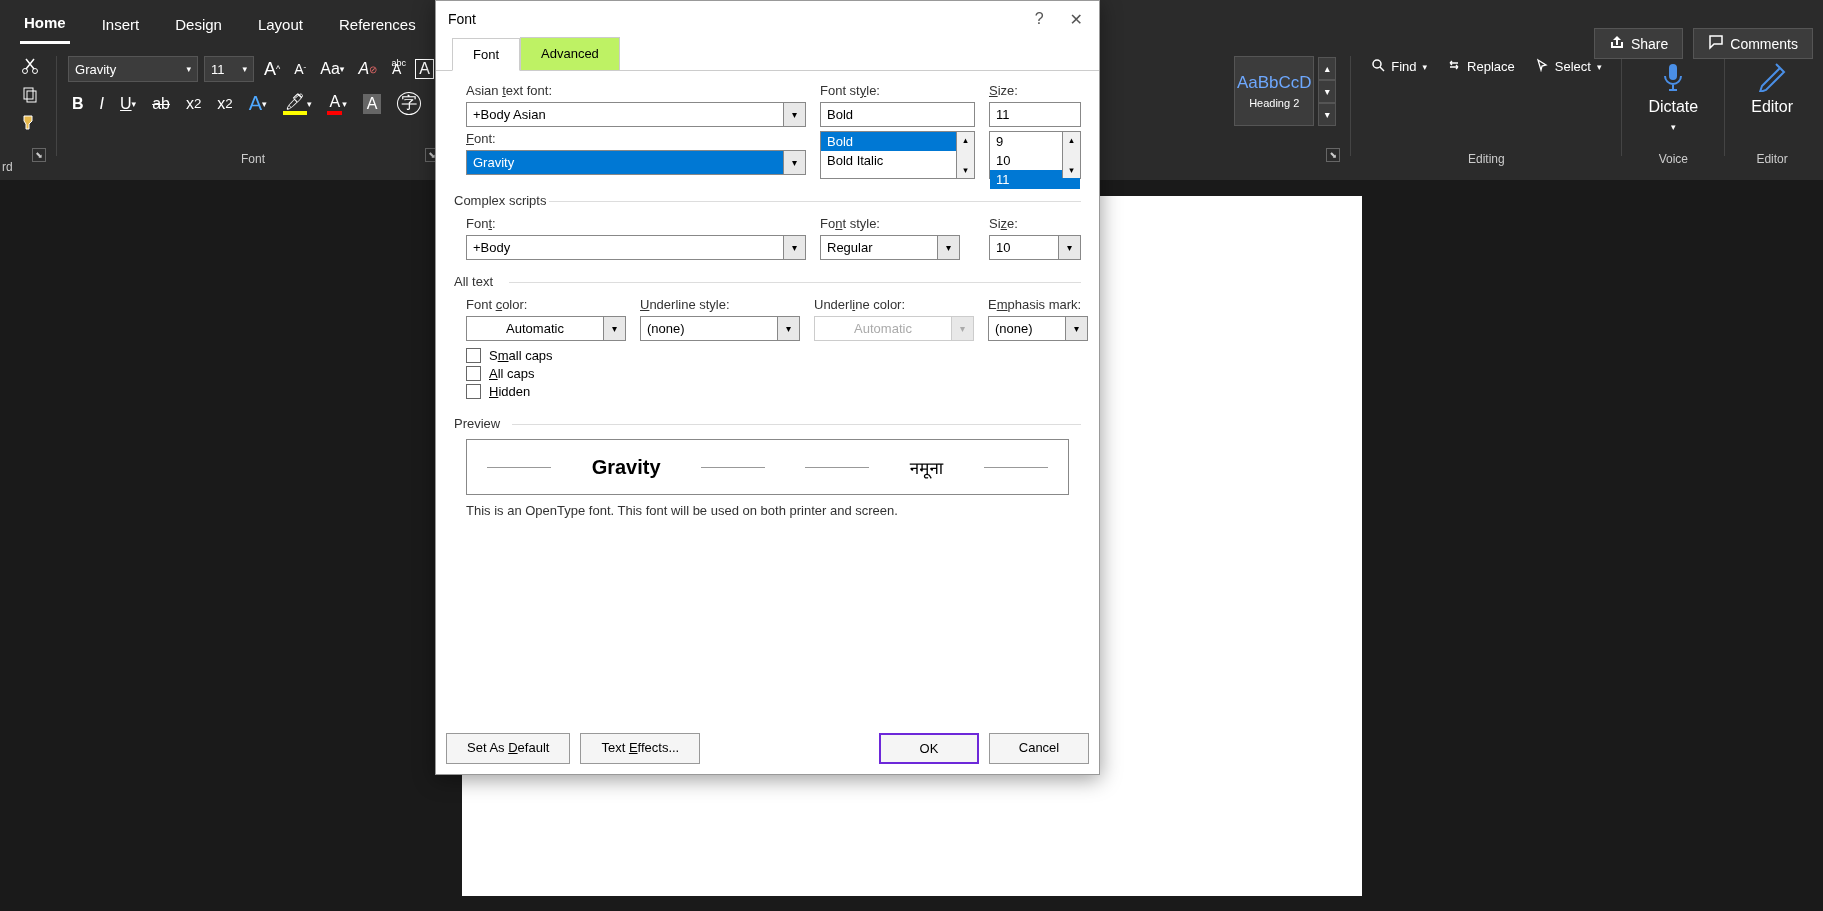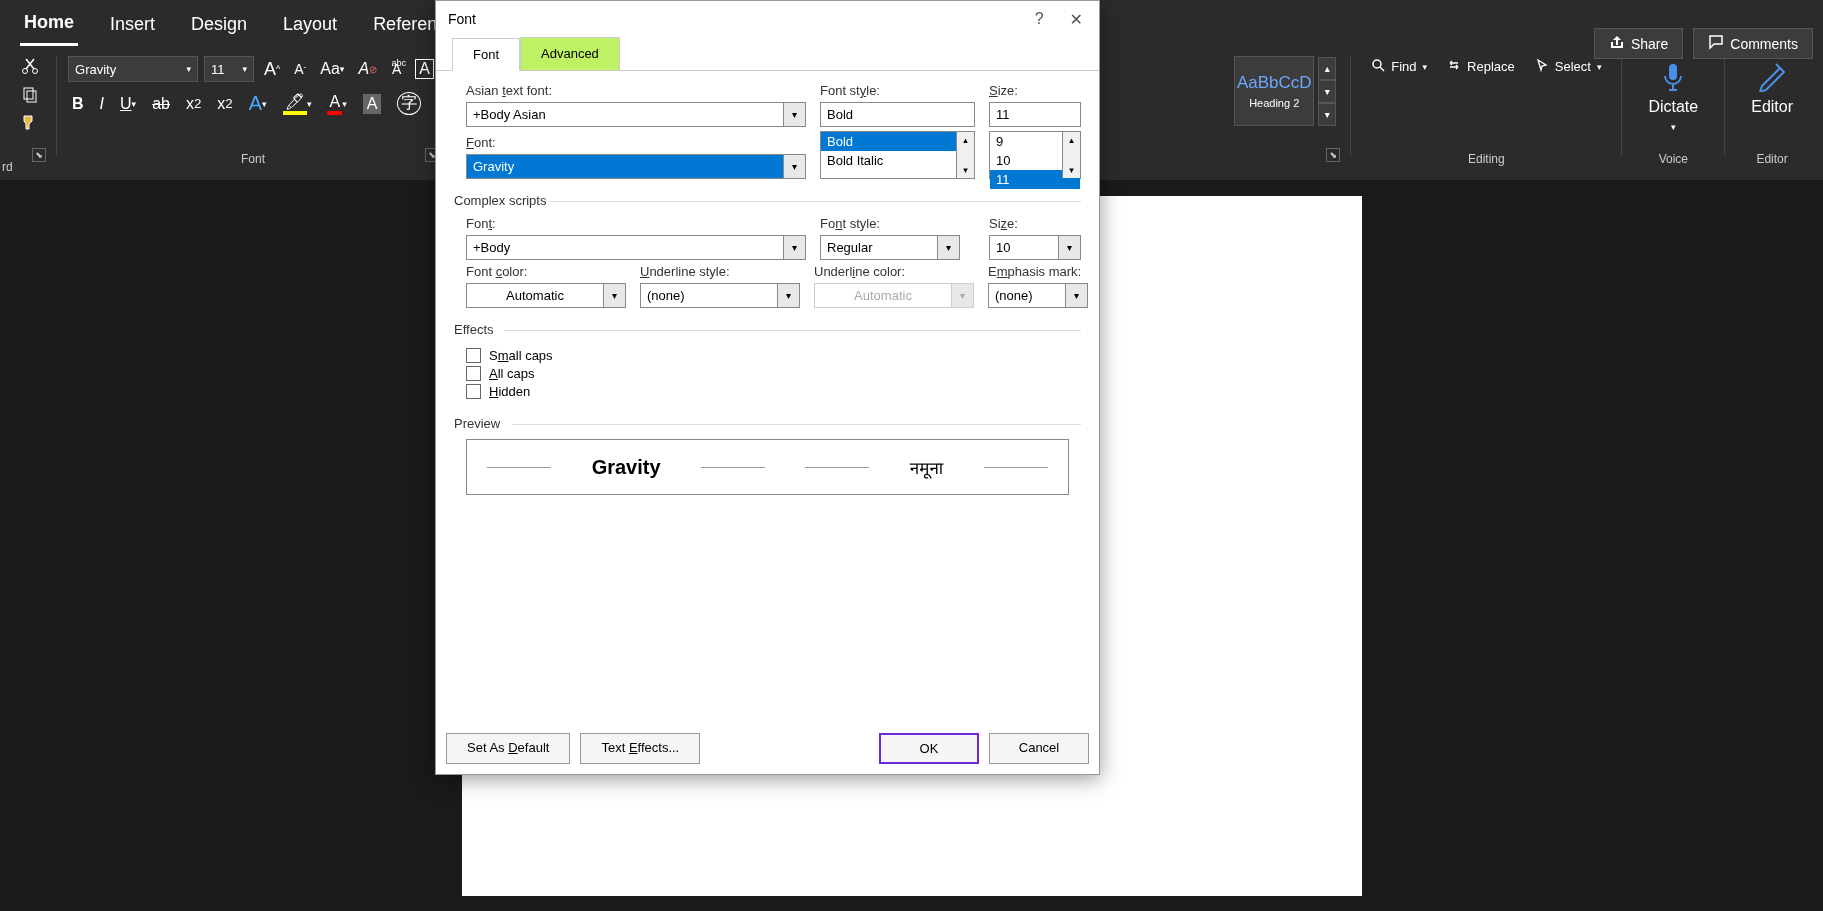--- a/index.html
+++ b/index.html
@@ -1,20 +1,20 @@
 <!DOCTYPE html>
 <html><head>
 <meta charset="utf-8">
 <style>
 * { margin: 0; padding: 0; box-sizing: border-box; font-family: "Segoe UI", sans-serif; }
 body { background: #000; width: 1823px; height: 911px; overflow: hidden; position: relative; }
 
 
 .ribbon { background: #2b2b2b; height: 180px; color: #fff; position: relative; }
-.ribbon-tabs { display: flex; align-items: center; height: 48px; padding-left: 20px; gap: 28px; font-size: 18px; }
+.ribbon-tabs { display: flex; align-items: center; height: 48px; padding-left: 20px; gap: 28px; font-size: 15px; }
 .ribbon-tab { padding: 10px 4px; cursor: pointer; }
 .ribbon-tab.active { border-bottom: 3px solid #fff; font-weight: 600; }
 .ribbon-content { display: flex; align-items: flex-start; padding: 8px 10px 0 10px; height: 120px; }
 .ribbon-group { display: flex; flex-direction: column; align-items: center; justify-content: space-between; padding: 0 8px; height: 110px; position: relative; }
 .ribbon-sep { width: 1px; background: #444; height: 100px; margin: 0 6px; }
 .group-label { font-size: 12px; color: #ccc; margin-top: auto; }
 .clip-col { display: flex; flex-direction: column; gap: 8px; align-items: center; }
 .clip-icon { width: 20px; height: 20px; display: flex; align-items: center; justify-content: center; }
 
 .font-row1 { display: flex; align-items: center; gap: 6px; margin-bottom: 8px; }
@@ -54,21 +54,21 @@
 .dlg-tab { padding: 8px 20px; border: 1px solid #ccc; border-bottom: none; background: #bef264; cursor: pointer; font-size: 13px; }
 .dlg-tab.active { background: #fff; border-bottom: 1px solid #fff; position: relative; top: 1px; }
 
 .dlg-body { padding: 12px 18px; }
 .section-label { font-size: 13px; color: #333; margin: 6px 0 8px 0; position: relative; }
 .section-label::after { content: ""; position: absolute; top: 50%; height: 1px; background: #ddd; left: 95px; right: 0; }
 .section-label.short::after { left: 55px; }
 .section-label.effects::after { left: 50px; }
 .section-label.preview::after { left: 58px; }
 
-.row { display: flex; gap: 14px; margin-bottom: 4px; padding-left: 12px; align-items: flex-end; }
+.row { display: flex; gap: 14px; margin-bottom: 4px; padding-left: 12px; }
 .field { display: flex; flex-direction: column; gap: 2px; }
 .flabel { font-size: 13px; color: #333; margin-bottom: 2px; }
 .flabel u { text-decoration: underline; }
 .combo { display: flex; }
 .combo input, .combo .cval { border: 1px solid #888; height: 25px; padding: 0 6px; font-size: 13px; background: #fff; }
 .combo .cval { display: flex; align-items: center; }
 .combo .cbtn { width: 22px; border: 1px solid #888; border-left: none; background: #e8e8e8; display: flex; align-items: center; justify-content: center; font-size: 10px; cursor: pointer; }
 .combo.sel input { background: #0078d4; color: #fff; }
 
 .listbox { border: 1px solid #888; font-size: 13px; position: relative; }
@@ -387,20 +387,21 @@
       </div>
       <div class="field" style="width:92px">
         <span class="flabel">Si<u>z</u>e:</span>
         <div class="combo">
           <div class="cval" style="width:70px">10</div>
           <div class="cbtn">▾</div>
         </div>
       </div>
     </div>
 
+    <div class="section-label short" style="margin-top:14px">All text</div>
 
     <div class="row">
       <div class="field" style="width:160px">
         <span class="flabel">Font <u>c</u>olor:</span>
         <div class="combo">
           <div class="cval" style="width:138px;justify-content:center">Automatic</div>
           <div class="cbtn">▾</div>
         </div>
       </div>
       <div class="field" style="width:160px">
@@ -419,21 +420,20 @@
       </div>
       <div class="field" style="width:100px">
         <span class="flabel">E<u>m</u>phasis mark:</span>
         <div class="combo">
           <div class="cval" style="width:78px">(none)</div>
           <div class="cbtn">▾</div>
         </div>
       </div>
     </div>
 
-    <div class="section-label effects" style="margin-top:14px">Effects</div>
 
     <div class="effects-grid">
       <div>
         <div class="check-row">
             <div class="box"></div>
             <span>S<u>m</u>all caps</span>
           </div>
         <div class="check-row">
             <div class="box"></div>
             <span><u>A</u>ll caps</span>
@@ -448,20 +448,21 @@
     <div class="section-label preview" style="margin-top:14px">Preview</div>
 
     <div class="preview-box">
       <div class="pline"></div>
       <span class="preview-latin">Gravity</span>
       <div class="pline"></div>
       <div class="pline"></div>
       <span class="preview-asian">नमूना</span>
       <div class="pline"></div>
     </div>
+    <div class="prev-desc">This is an OpenType font. This font will be used on both printer and screen.</div>
   </div>
 
   <div class="dlg-footer">
     <div class="dlg-footer-left">
       <div class="dlg-btn">Set As <u>D</u>efault</div>
       <div class="dlg-btn">Text <u>E</u>ffects...</div>
     </div>
     <div class="dlg-footer-left">
       <div class="dlg-btn primary">OK</div>
       <div class="dlg-btn">Cancel</div>

